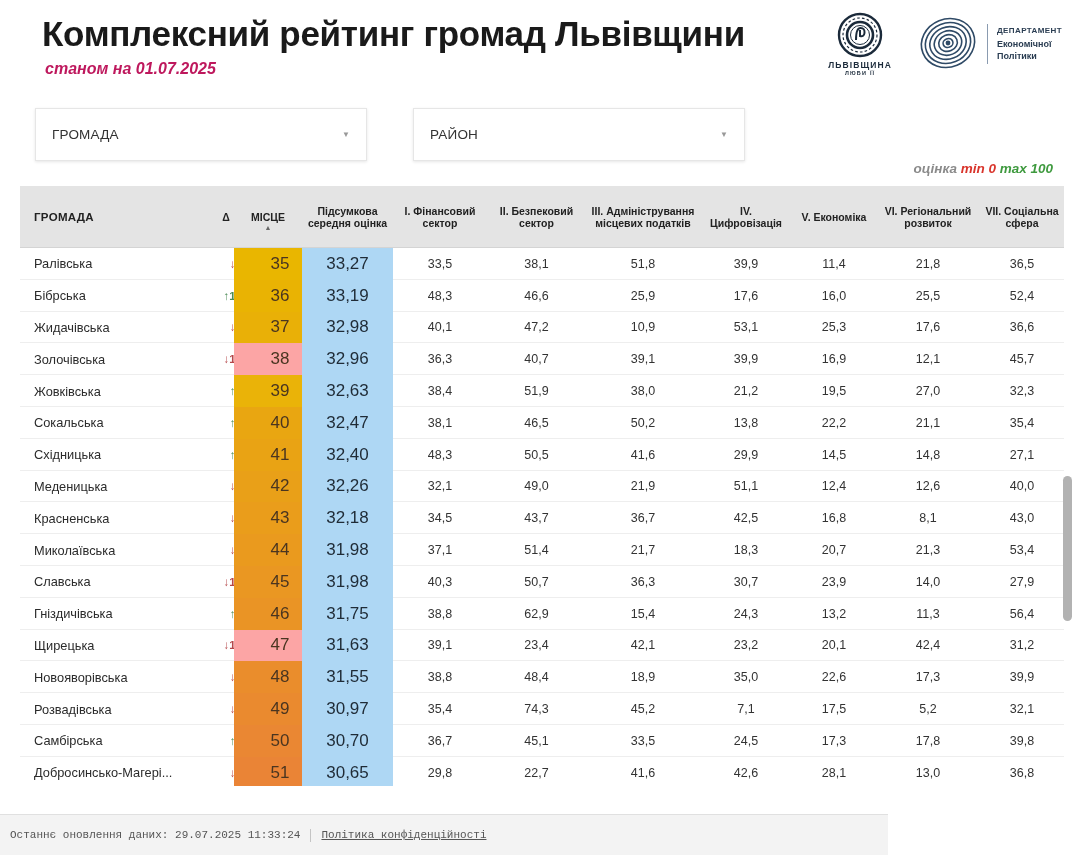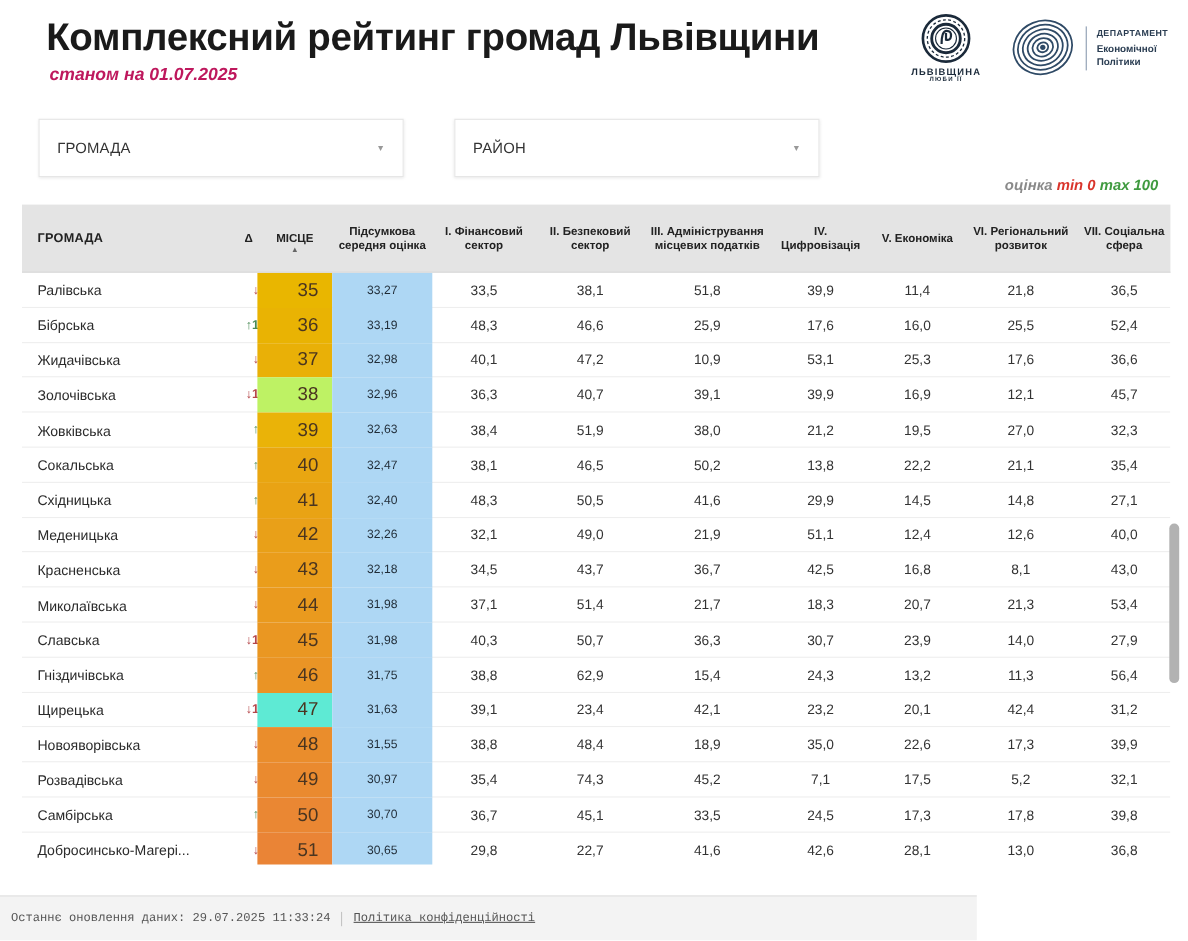--- a/index.html
+++ b/index.html
@@ -73,21 +73,21 @@
   .cell {
     position: absolute; top: 0; height: 31.8px;
     display: flex; align-items: center; justify-content: center;
     font-size: 12.5px; color: #333;
   }
   .cell.name { justify-content: flex-start; font-size: 12.8px; color: #2b2b2b; white-space: nowrap; overflow: hidden; text-align: right; }
   .cell.delta { justify-content: flex-end; font-size: 11.5px; font-weight: 600; padding-right: 4px; }
   .cell.delta.down { color: #b5474a; }
   .cell.delta.up   { color: #4a8a55; }
   .cell.place { font-size: 17px; color: #4a3520; font-weight: 400; padding-left: 24px; }
-  .cell.score { background: #aed7f4; color: #1f2b36; font-size: 11px; }
+  .cell.score { background: #aed7f4; color: #1f2b36; font-size: 17px; }
 
   
   .c-name  { left: 0px;   width: 186px; padding-left: 14px; }
   .c-delta { left: 186px; width: 40px; }
   .c-place { left: 214px; width: 68px; }
   .c-score { left: 282px; width: 91px; }
   .c-1 { left: 373px; width: 94px; }
   .c-2 { left: 467px; width: 99px; }
   .c-3 { left: 566px; width: 114px; }
   .c-4 { left: 680px; width: 92px; }
@@ -225,21 +225,21 @@
           <div class="cell c-2">47,2</div>
           <div class="cell c-3">10,9</div>
           <div class="cell c-4">53,1</div>
           <div class="cell c-5">25,3</div>
           <div class="cell c-6">17,6</div>
           <div class="cell c-7">36,6</div>
         </div>
         <div class="row">
           <div class="cell name c-name">Золочівська</div>
           <div class="cell delta down c-delta">↓13</div>
-          <div class="cell place c-place" style="background:#bef264">38</div>
+          <div class="cell place c-place" style="background:#fca5a5">38</div>
           <div class="cell score c-score">32,96</div>
           <div class="cell c-1">36,3</div>
           <div class="cell c-2">40,7</div>
           <div class="cell c-3">39,1</div>
           <div class="cell c-4">39,9</div>
           <div class="cell c-5">16,9</div>
           <div class="cell c-6">12,1</div>
           <div class="cell c-7">45,7</div>
         </div>
         <div class="row">
@@ -342,21 +342,21 @@
           <div class="cell c-2">62,9</div>
           <div class="cell c-3">15,4</div>
           <div class="cell c-4">24,3</div>
           <div class="cell c-5">13,2</div>
           <div class="cell c-6">11,3</div>
           <div class="cell c-7">56,4</div>
         </div>
         <div class="row">
           <div class="cell name c-name">Щирецька</div>
           <div class="cell delta down c-delta">↓10</div>
-          <div class="cell place c-place" style="background:#5eead4">47</div>
+          <div class="cell place c-place" style="background:#fca5a5">47</div>
           <div class="cell score c-score">31,63</div>
           <div class="cell c-1">39,1</div>
           <div class="cell c-2">23,4</div>
           <div class="cell c-3">42,1</div>
           <div class="cell c-4">23,2</div>
           <div class="cell c-5">20,1</div>
           <div class="cell c-6">42,4</div>
           <div class="cell c-7">31,2</div>
         </div>
         <div class="row">

